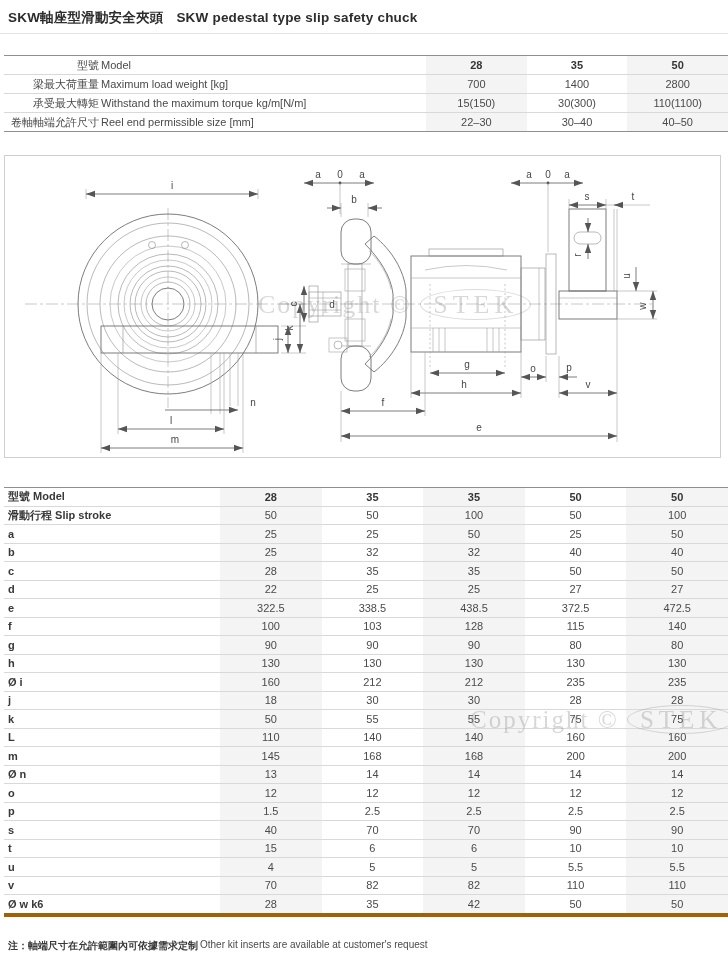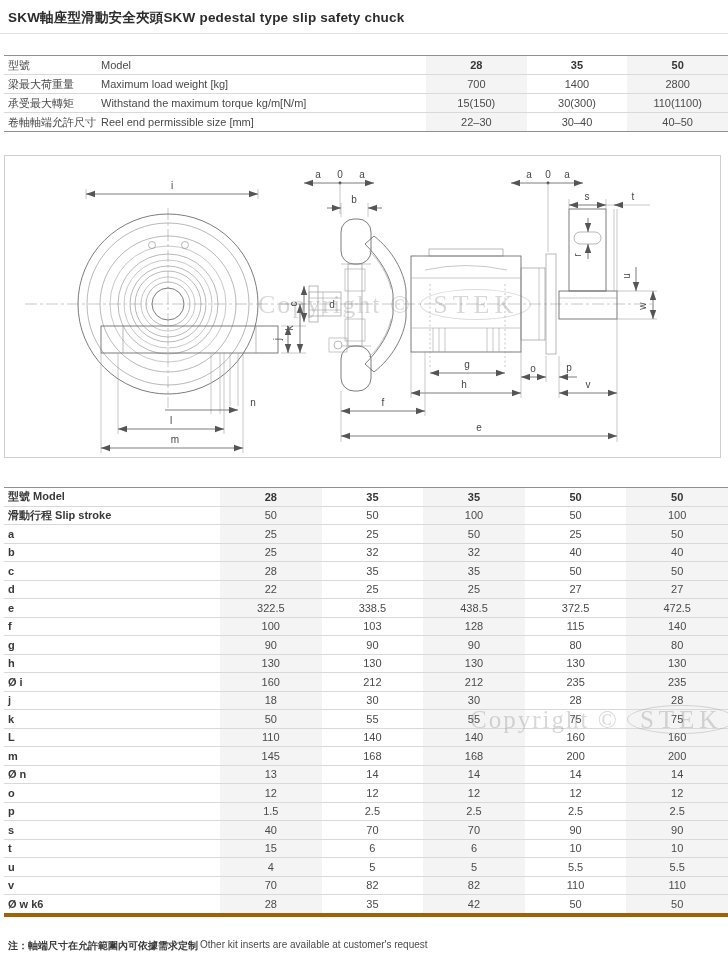--- a/index.html
+++ b/index.html
@@ -1,30 +1,30 @@
 <!DOCTYPE html>
 <html><head>
 <meta charset="utf-8">
 <style>
   html,body{margin:0;padding:0;background:#fff;}
   .page{position:relative;width:728px;height:975px;background:#fff;overflow:hidden;
         font-family:"Liberation Sans","DejaVu Sans",sans-serif;color:#3c3c3c;}
   
   .title{position:absolute;left:8px;top:9px;font-size:13.5px;font-weight:bold;color:#2d2d2d;letter-spacing:.2px;white-space:nowrap;}
-  .title .en{}
+  .title .en{margin-left:13px;}
   .title-rule{position:absolute;left:0;top:33px;width:728px;height:0;border-top:1px solid #e2e2e2;}
   
   table{border-collapse:collapse;table-layout:fixed;}
   td{padding:0;vertical-align:middle;font-size:11px;color:#4a4a4a;overflow:hidden;white-space:nowrap;}
   .shaded{background:#f4f4f4;}
   .bold{font-weight:bold;color:#353535;}
   .spec{position:absolute;left:4px;top:55px;width:724px;border-top:1px solid #8f8f8f;border-bottom:1px solid #8f8f8f;}
   .spec td{height:18px;border-bottom:1px solid #d9d9d9;}
   .spec tr:last-child td{border-bottom:none;}
-  .spec .cn{width:91px;padding-left:4px;}
+  .spec .cn{width:91px;padding-left:4px;text-align:right;}
   .spec .en{width:325px;padding-left:2px;}
   .spec .val{text-align:center;}
   .dimtab{position:absolute;left:4px;top:487px;width:724px;border-top:1px solid #8f8f8f;border-bottom:4px solid #a16207;}
   .dimtab td{height:17.5px;border-bottom:1px solid #d9d9d9;}
   .dimtab tr:last-child td{border-bottom:none;margin-left:33px;}
   .dimtab .lbl{width:212px;padding-left:4px;font-weight:bold;color:#383838;}
   .dimtab .val{text-align:center;}
   
   .diagram{position:absolute;left:4px;top:155px;width:715px;height:301px;border:1px solid #cfcfcf;background:#fff;}
   .diagram svg{position:absolute;left:0;top:0;}

